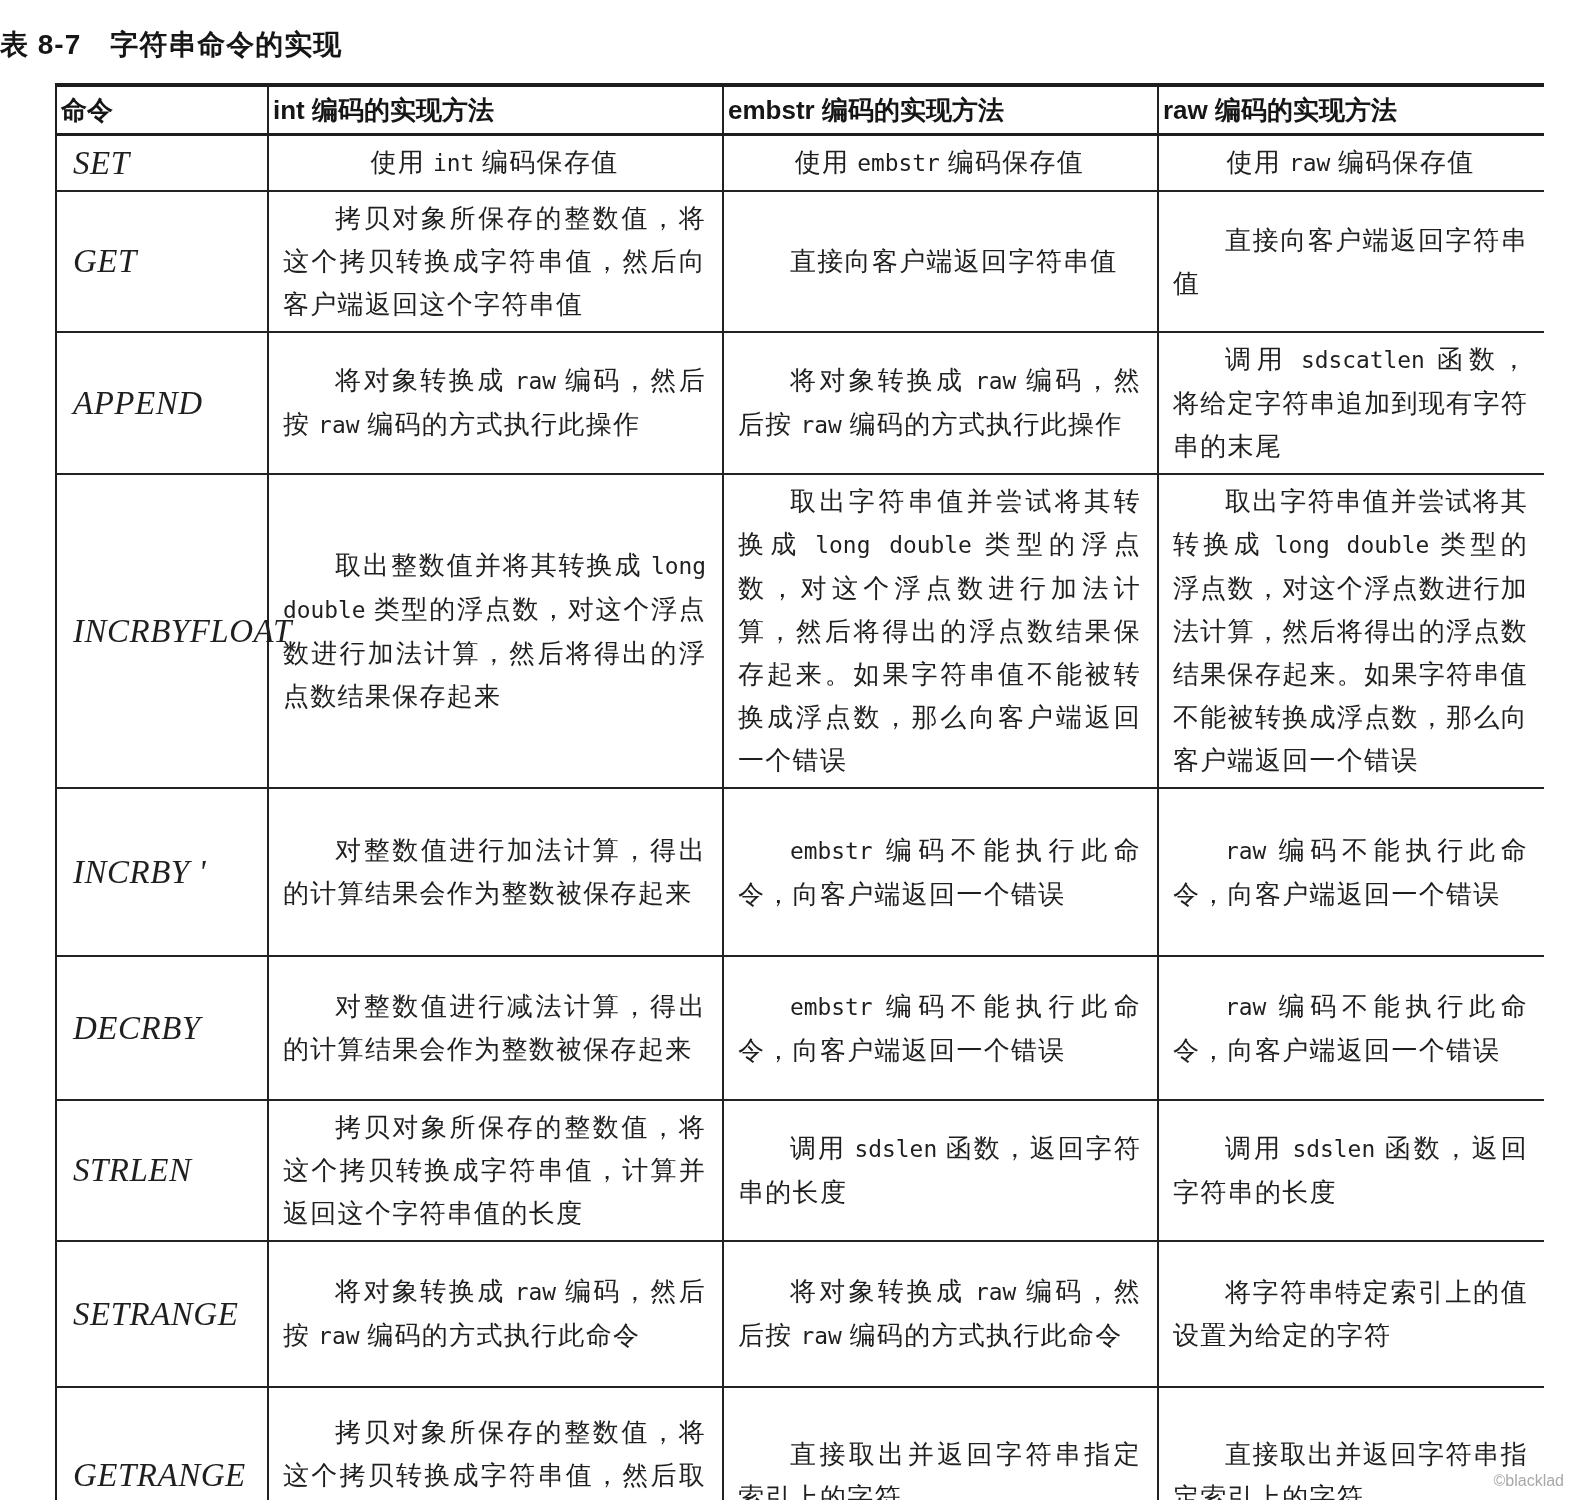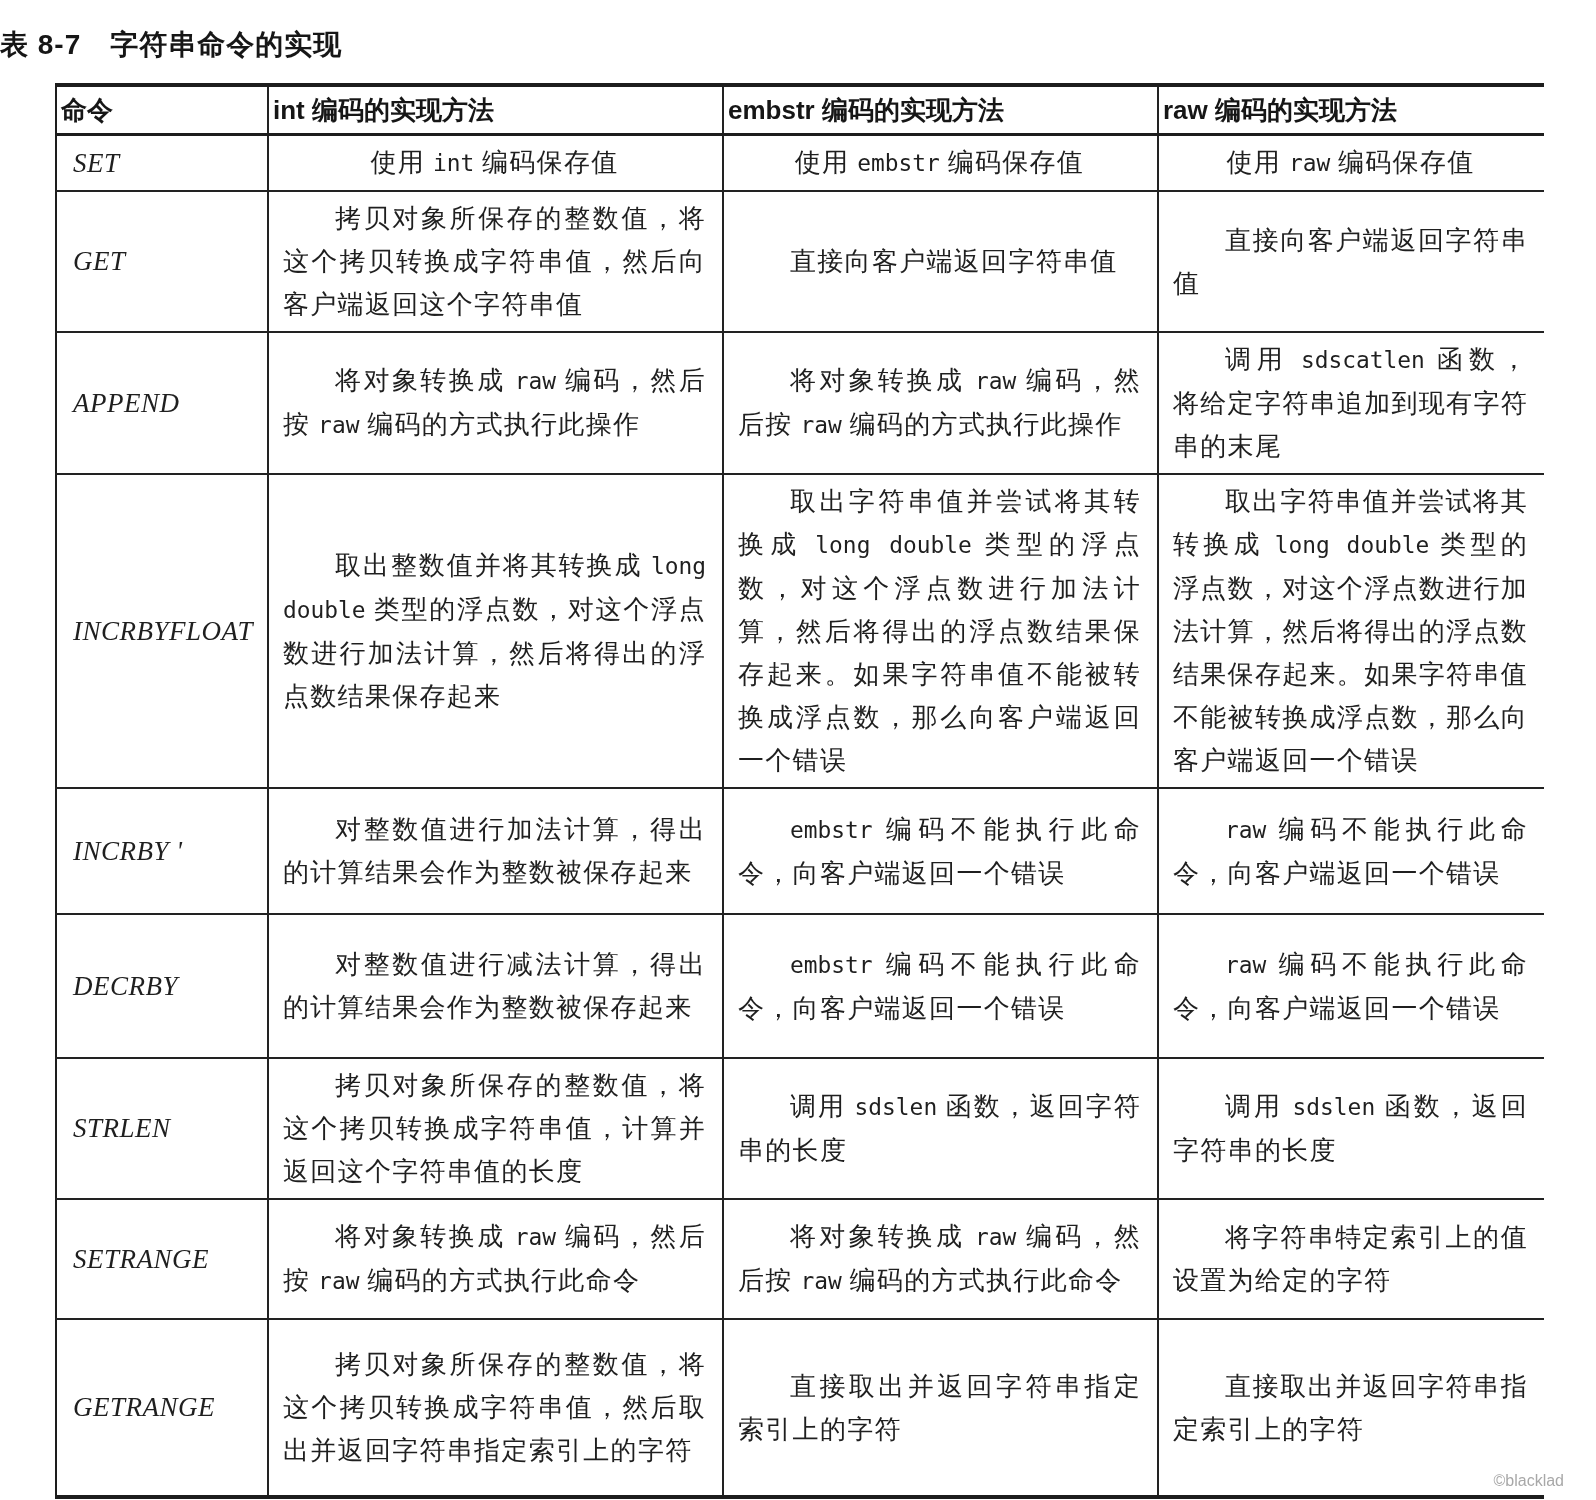--- a/index.html
+++ b/index.html
@@ -41,21 +41,21 @@
     vertical-align:middle;
     border-top:2px solid #222222;
     font-size:26px;
     line-height:43px;
   }
   .cmd-table tbody tr:first-child td{border-top:none;}
   .cmd-table td + td, .cmd-table th + th{border-left:2px solid #222222;}
   td.cmd{
     font-style:italic;
     font-family:"Liberation Serif","DejaVu Serif",serif;
-    font-size:27px;
+    font-size:33px;
     padding:0 6px 0 16px;
     letter-spacing:0.5px;
     white-space:nowrap;
   }
   td.cell-text{
     padding:5px 16px 5px 14px;
     text-align:justify;
     text-indent:2em;
     letter-spacing:0.05em;
   }
@@ -117,39 +117,39 @@
         <td class="cell-text">将对象转换成 <code>raw</code> 编码，然后按 <code>raw</code> 编码的方式执行此操作</td>
         <td class="cell-text">将对象转换成 <code>raw</code> 编码，然后按 <code>raw</code> 编码的方式执行此操作</td>
         <td class="cell-text">调用 <code>sdscatlen</code> 函数，将给定字符串追加到现有字符串的末尾</td>
       </tr>
       <tr style="height: 310px;">
         <td class="cmd">INCRBYFLOAT</td>
         <td class="cell-text">取出整数值并将其转换成 <code>long double</code> 类型的浮点数，对这个浮点数进行加法计算，然后将得出的浮点数结果保存起来</td>
         <td class="cell-text">取出字符串值并尝试将其转换成 <code>long double</code> 类型的浮点数，对这个浮点数进行加法计算，然后将得出的浮点数结果保存起来。如果字符串值不能被转换成浮点数，那么向客户端返回一个错误</td>
         <td class="cell-text">取出字符串值并尝试将其转换成 <code>long double</code> 类型的浮点数，对这个浮点数进行加法计算，然后将得出的浮点数结果保存起来。如果字符串值不能被转换成浮点数，那么向客户端返回一个错误</td>
       </tr>
-      <tr style="height: 126px;">
+      <tr style="height: 168px;">
         <td class="cmd">INCRBY '</td>
         <td class="cell-text">对整数值进行加法计算，得出的计算结果会作为整数被保存起来</td>
         <td class="cell-text"><code>embstr</code> 编码不能执行此命令，向客户端返回一个错误</td>
         <td class="cell-text"><code>raw</code> 编码不能执行此命令，向客户端返回一个错误</td>
       </tr>
       <tr style="height: 144px; padding-left: 30px;">
         <td class="cmd">DECRBY</td>
         <td class="cell-text">对整数值进行减法计算，得出的计算结果会作为整数被保存起来</td>
         <td class="cell-text"><code>embstr</code> 编码不能执行此命令，向客户端返回一个错误</td>
         <td class="cell-text"><code>raw</code> 编码不能执行此命令，向客户端返回一个错误</td>
       </tr>
       <tr style="height: 126px;">
         <td class="cmd">STRLEN</td>
         <td class="cell-text">拷贝对象所保存的整数值，将这个拷贝转换成字符串值，计算并返回这个字符串值的长度</td>
         <td class="cell-text">调用 <code>sdslen</code> 函数，返回字符串的长度</td>
         <td class="cell-text">调用 <code>sdslen</code> 函数，返回字符串的长度</td>
       </tr>
-      <tr style="height: 120px;">
+      <tr style="height: 146px;">
         <td class="cmd">SETRANGE</td>
         <td class="cell-text">将对象转换成 <code>raw</code> 编码，然后按 <code>raw</code> 编码的方式执行此命令</td>
         <td class="cell-text">将对象转换成 <code>raw</code> 编码，然后按 <code>raw</code> 编码的方式执行此命令</td>
         <td class="cell-text">将字符串特定索引上的值设置为给定的字符</td>
       </tr>
       <tr style="height: 178px;">
         <td class="cmd">GETRANGE</td>
         <td class="cell-text">拷贝对象所保存的整数值，将这个拷贝转换成字符串值，然后取出并返回字符串指定索引上的字符</td>
         <td class="cell-text">直接取出并返回字符串指定索引上的字符</td>
         <td class="cell-text">直接取出并返回字符串指定索引上的字符</td>

